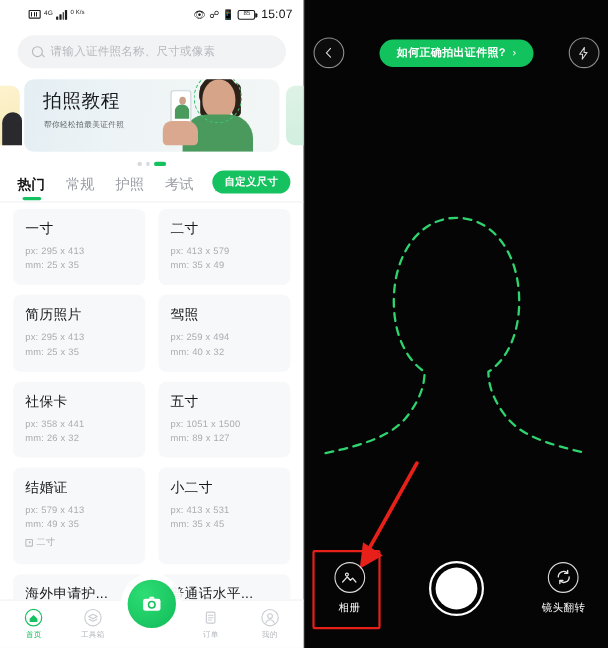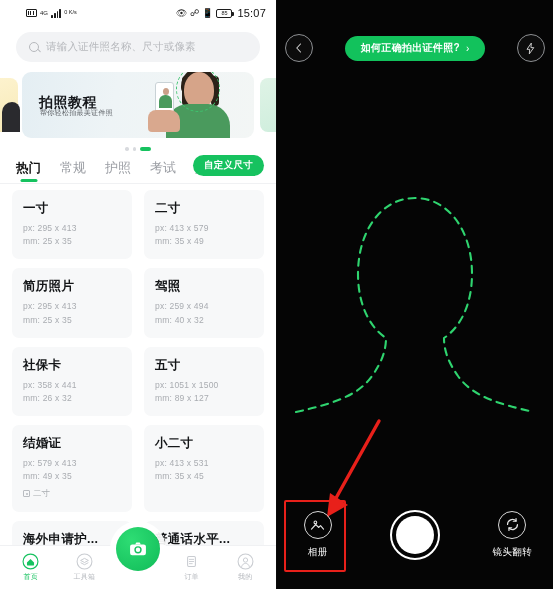--- a/index.html
+++ b/index.html
@@ -65,21 +65,21 @@
   .ban-left::after{
     content:""; position:absolute; left:10px; bottom:0; width:18px; height:30px;
     background:#2a2a2e; border-radius: 10px 8px 0 0;
   }
   .ban-right { right: -10px; background: linear-gradient(160deg,#dff3e6,#cfeedd); }
   .ban-main {
     position: absolute; left: 22px; right: 22px; top: 0; height: 66px;
     border-radius: 9px; overflow: hidden;
     background: linear-gradient(100deg,#e4eef3 0%,#eef4f6 40%,#f3f6f5 100%);
   }
-  .ban-title { position:absolute; left: 17px; top: 22px; font-size: 14px; font-weight: 700; color:#16181c; letter-spacing:.5px;}
+  .ban-title { position:absolute; left: 17px; top: 8px; font-size: 17px; font-weight: 400; color:#16181c; letter-spacing:.5px;}
   .ban-sub   { position:absolute; left: 18px; top: 36px; font-size: 7px; color:#5d6166; letter-spacing:.3px; filter: blur(.25px);}
   .ban-person {
     position:absolute; right: 10px; top: -2px; width: 96px; height: 70px;
   }
   .head {
     position:absolute; right: 30px; top: 2px; width: 30px; height: 36px;
     background: #d6a489; border-radius: 50% 50% 45% 45%;
   }
   .hair {
     position:absolute; right: 27px; top: -2px; width: 36px; height: 26px;
@@ -132,21 +132,21 @@
 
   
   .grid {
     padding: 0 12px; display:grid; grid-template-columns: 1fr 1fr;
     gap: 9px 12px; position:relative;
   }
   .card {
     background:#f7f8f9; border-radius: 7px; padding: 10px 11px 11px 11px;
     min-height: 66px;
   }
-  .card-title { font-size: 12.5px; font-weight: 700; color:#141618; margin-bottom: 5px; letter-spacing:.3px;}
+  .card-title { font-size: 12.5px; font-weight: 400; color:#141618; margin-bottom: 5px; letter-spacing:.3px;}
   .card-line { font-size: 8.5px; color:#a9acb1; line-height: 1.55; letter-spacing:.2px;}
   .card-tag {
     display:inline-flex; align-items:center; gap:3px; margin-top:4px;
     font-size:8.5px; color:#a9acb1;
   }
   .tag-ic {
     display:inline-block; width:7px; height:7px; border:1px solid #b9bcc1;
     border-radius:1px; position:relative;
   }
   .tag-ic::after{content:"";position:absolute;left:1.5px;top:1.5px;width:2px;height:2px;background:#b9bcc1;border-radius:50%}

